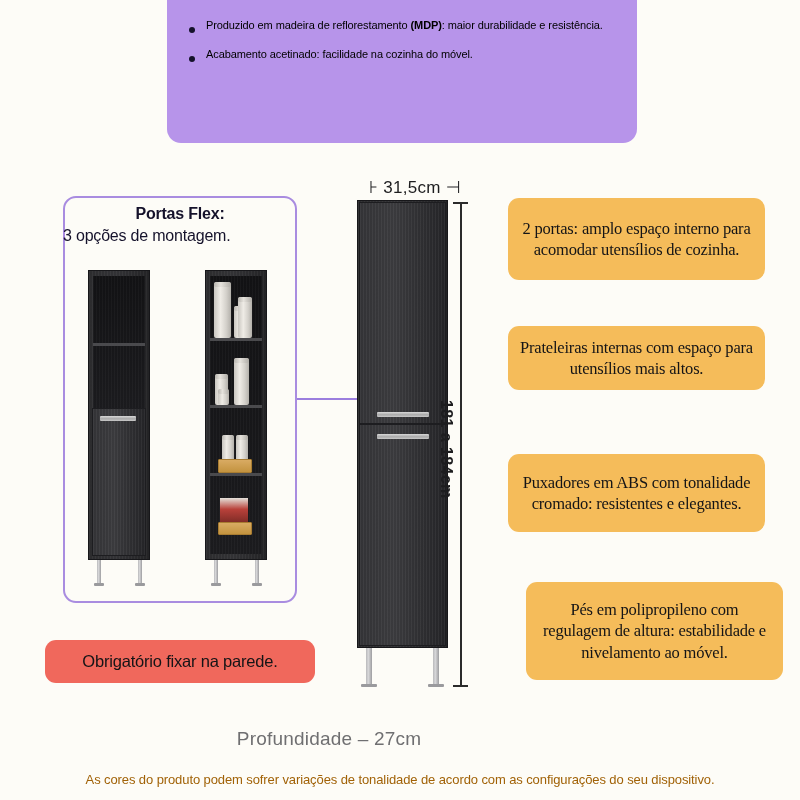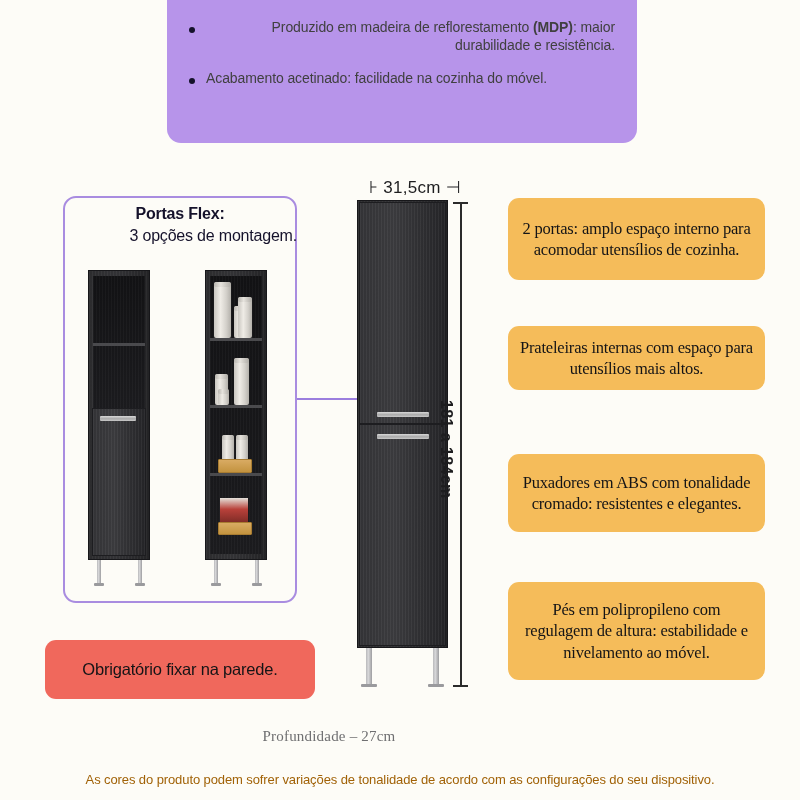--- a/index.html
+++ b/index.html
@@ -38,22 +38,22 @@
   }
   .bullet-dot {
     width: 6px; height: 6px;
     border-radius: 50%;
     background: #15122b;
     margin-top: 9px;
     margin-right: 11px;
     flex: 0 0 auto;
   }
   .bullet-text {
-    color: #404040;
-    font-size: 14px;
+    color: #000000;
+    font-size: 11px;
     line-height: 1.32;
     letter-spacing: -0.1px;
     text-align: right;
   }
   .bullet-text b { font-weight: bold; }
 
   
   .flex-panel {
     position: absolute;
     left: 63px; top: 196px;
@@ -70,21 +70,21 @@
     text-align: center;
     color: #15122b;
     font-size: 16px;
     font-weight: bold;
     letter-spacing: -0.2px;
   }
   .flex-sub {
     position: absolute;
     left: 63px; top: 227px;
     width: 234px;
-    text-align: right;
+    text-align: left;
     color: #15122b;
     font-size: 16px;
     letter-spacing: -0.2px;
   }
 
   
   .cab {
     position: absolute;
     box-sizing: border-box;
   }
@@ -227,40 +227,39 @@
     color: #141416;
     font-size: 16.5px;
     line-height: 1.3;
     letter-spacing: -0.2px;
     padding: 6px 10px;
     font-family: Liberation Serif, serif;
   }
   .warn-box {
     position: absolute;
     left: 45px; top: 640px;
-    width: 270px; height: 59px;
+    width: 270px; height: 43px;
     background: #f0685c;
     border-radius: 11px;
     display: flex;
     align-items: center;
     justify-content: center;
     color: #141416;
     font-size: 16.5px;
     letter-spacing: -0.2px;
   }
 
   .depth-label {
     position: absolute;
     left: 0; top: 728px;
     width: 658px;
     text-align: center;
     color: #6f6f71;
-    font-size: 15px;
+    font-size: 19px;
     letter-spacing: 0.2px;
-    font-family: Liberation Serif, serif;
   }
   .disclaimer {
     position: absolute;
     left: 0; top: 772px;
     width: 800px;
     text-align: center;
     color: #a16207;
     font-size: 13px;
     letter-spacing: -0.1px;
   }
@@ -364,20 +363,20 @@
   <div class="leg-foot" style="left:428px; top:684px; width:16px;"></div>
 
   <div class="dim-v-line" style="left:460px; top:202px; height:484px;"></div>
   <div class="dim-cap-h" style="left:453px; top:202px; width:15px;"></div>
   <div class="dim-cap-h" style="left:453px; top:685px; width:15px;"></div>
   <div class="dim-h-label" style="left:455px; top:400px;">181 a 184cm</div>
 
   <div class="callout" style="left:508px; top:198px; width:257px; height:82px;">2 portas: amplo espaço interno para acomodar utensílios de cozinha.</div>
   <div class="callout" style="left:508px; top:326px; width:257px; height:64px;">Prateleiras internas com espaço para utensílios mais altos.</div>
   <div class="callout" style="left:508px; top:454px; width:257px; height:78px;">Puxadores em ABS com tonalidade cromado: resistentes e elegantes.</div>
-  <div class="callout" style="left:508px; top:582px; width:257px; height:98px;">Pés em polipropileno com regulagem de altura: estabilidade e nivelamento ao móvel.</div>
+  <div class="callout" style="left:526px; top:582px; width:257px; height:98px;">Pés em polipropileno com regulagem de altura: estabilidade e nivelamento ao móvel.</div>
 
   <div class="warn-box">Obrigatório fixar na parede.</div>
 
   <div class="depth-label">Profundidade – 27cm</div>
   <div class="disclaimer">As cores do produto podem sofrer variações de tonalidade de acordo com as configurações do seu dispositivo.</div>
 
 </div>
 
 </body></html>

